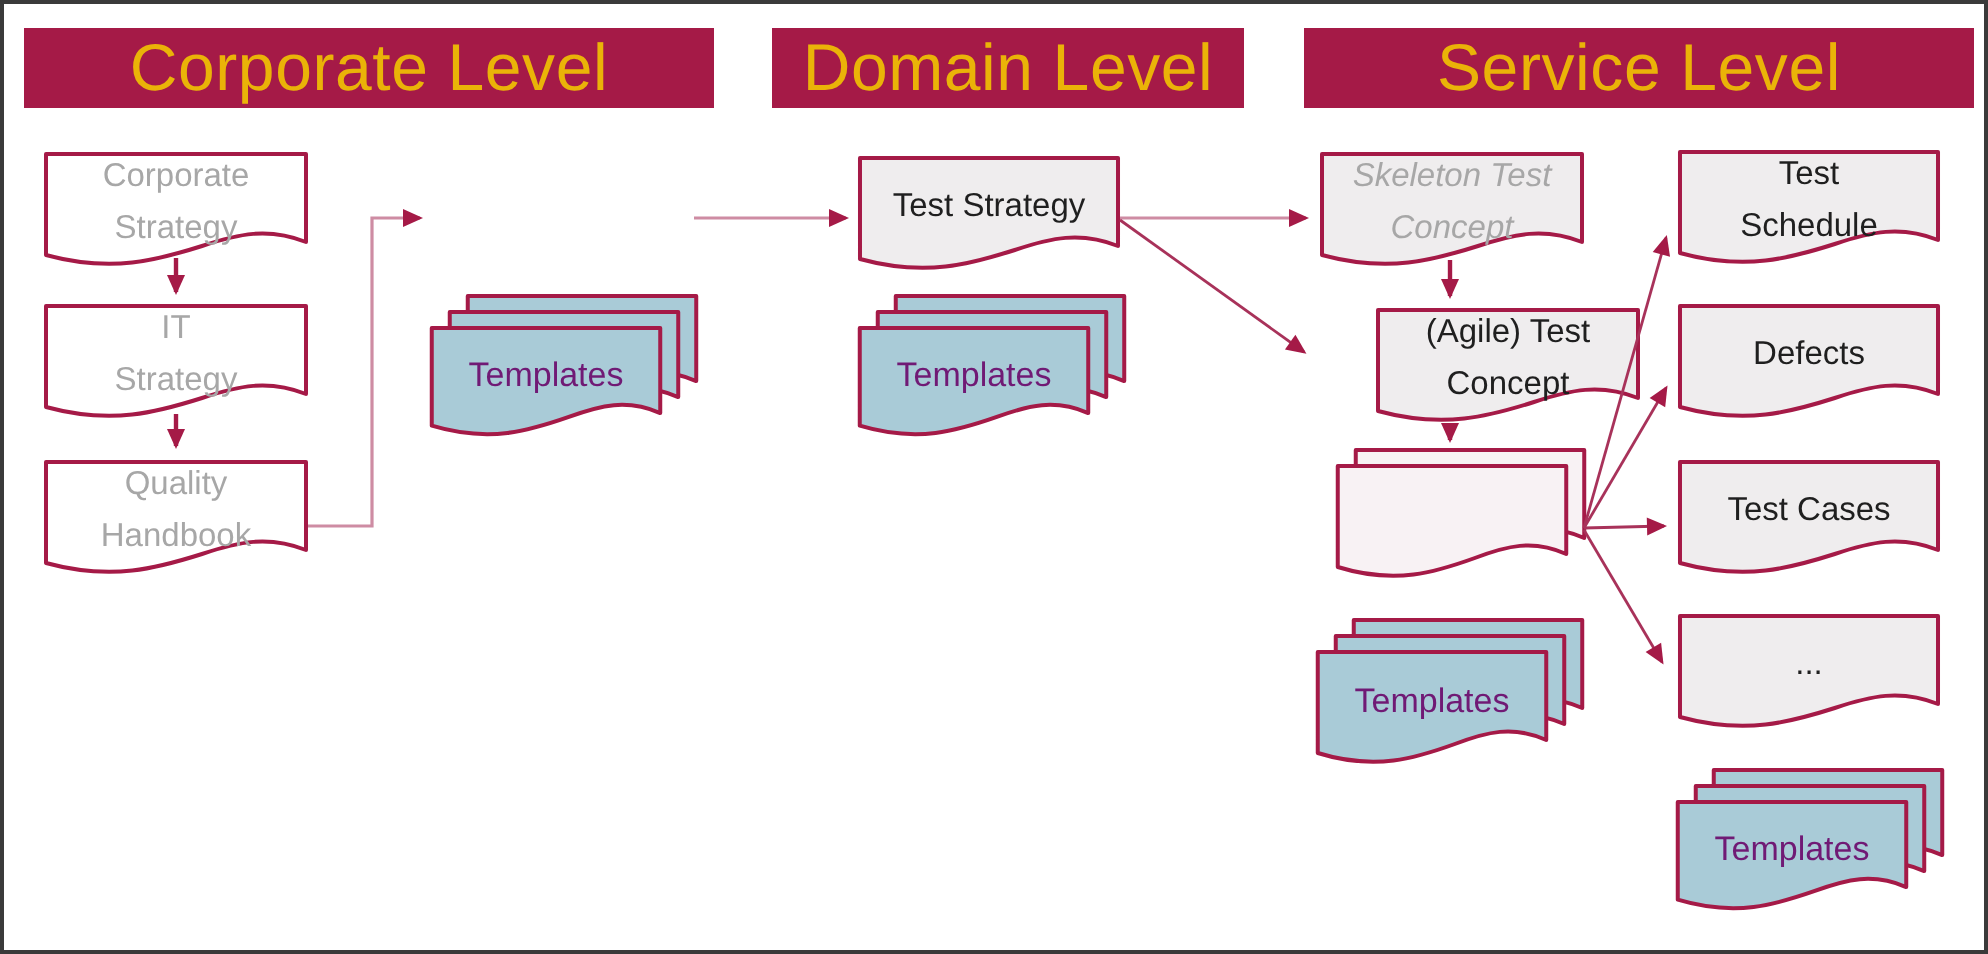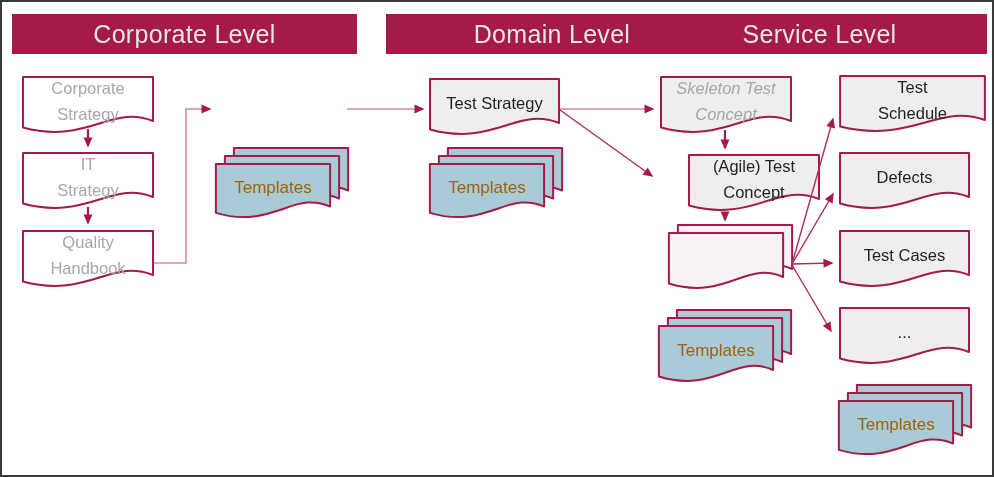--- a/index.html
+++ b/index.html
@@ -2,52 +2,52 @@
 <html><head>
 <meta charset="utf-8">
 <style>
   html,body{margin:0;padding:0;background:#e8e8e8;}
   .canvas{
     position:relative;width:994px;height:477px;background:#ffffff;
     border:2px solid #3a3a3a;box-sizing:border-box;overflow:hidden;
     font-family:"Liberation Sans","DejaVu Sans",sans-serif;
   }
   .hdr{
-    position:absolute;height:40px;background:#A51A47;color:#e5e5e5;
+    position:absolute;height:40px;background:#A51A47;color:#eab308;
     display:flex;align-items:center;justify-content:center;
-    font-size:25px;letter-spacing:0.3px;
+    font-size:33px;letter-spacing:0.3px;
   }
   .doc{position:absolute;}
   .shape{position:absolute;left:0;top:0;width:100%;height:100%;overflow:visible;display:block;}
   .shape path{stroke:#A51A47;stroke-width:2;vector-effect:non-scaling-stroke;stroke-linejoin:round;}
   .shape.white path{fill:#ffffff;}
   .shape.light path{fill:#EFEDEE;}
   .shape.blue  path{fill:#A9CBD7;}
   .shape.pale  path{fill:#F8F2F4;}
   .lbl{
     position:absolute;left:2px;right:2px;top:0;bottom:10px;
     display:flex;align-items:center;justify-content:center;text-align:center;
     white-space:pre-line;font-size:16.5px;line-height:1.55;color:#1F1F1F;
   }
   .lbl.gray{color:#A7A7A7;}
-  .lbl.tpl{color:#a16207;font-size:17px;}
+  .lbl.tpl{color:#701a75;font-size:17px;}
   .stack{position:absolute;}
   .stack .sheet{position:absolute;width:116px;height:60px;}
   .overlay{position:absolute;left:0;top:0;width:994px;height:477px;pointer-events:none;}
   .conn{fill:none;stroke:#A8325A;stroke-width:1.4;}
   .conn.pale{stroke:#CE8CA3;stroke-width:1.6;}
   .conn.thick{stroke:#A51A47;stroke-width:2.2;}
 </style>
 </head>
 <body>
 
 <div class="canvas">
 
   <div class="hdr" style="left:10px;top:12px;width:345px;">Corporate Level</div>
-  <div class="hdr" style="left:384px;top:12px;width:236px;padding-left:48px;">Domain Level</div>
+  <div class="hdr" style="left:384px;top:12px;width:236px;">Domain Level</div>
   <div class="hdr" style="left:650px;top:12px;width:335px;">Service Level</div>
 
   <div class="doc" style="left:20px;top:74px;width:132px;height:62px;">
     <svg class="shape white" viewBox="0 0 132 62" preserveAspectRatio="none">
         <path d="M1,1 L131,1 L131,45 C112,37.5 97,41 79,47 C57,54 34,60.5 1,51.5 Z"></path>
       </svg>
     <div class="lbl gray">Corporate
 Strategy</div>
   </div>
   <div class="doc" style="left:20px;top:150px;width:132px;height:62px;">
@@ -135,21 +135,21 @@
         <path d="M1,1 L131,1 L131,45 C112,37.5 97,41 79,47 C57,54 34,60.5 1,51.5 Z"></path>
       </svg>
     <div class="doc" style="left:0;top:16px;width:116px;height:62px;">
       <svg class="shape blue" viewBox="0 0 132 62" preserveAspectRatio="none">
           <path d="M1,1 L131,1 L131,45 C112,37.5 97,41 79,47 C57,54 34,60.5 1,51.5 Z"></path>
         </svg>
       <div class="lbl tpl">Templates</div>
     </div>
   </div>
 
-  <div class="doc" style="left:837px;top:73px;width:131px;height:62px;padding-left:16px;">
+  <div class="doc" style="left:837px;top:73px;width:131px;height:62px;">
     <svg class="shape light" viewBox="0 0 132 62" preserveAspectRatio="none">
         <path d="M1,1 L131,1 L131,45 C112,37.5 97,41 79,47 C57,54 34,60.5 1,51.5 Z"></path>
       </svg>
     <div class="lbl">Test
 Schedule</div>
   </div>
   <div class="doc" style="left:837px;top:228px;width:131px;height:62px;">
     <svg class="shape light" viewBox="0 0 132 62" preserveAspectRatio="none">
         <path d="M1,1 L131,1 L131,45 C112,37.5 97,41 79,47 C57,54 34,60.5 1,51.5 Z"></path>
       </svg>

